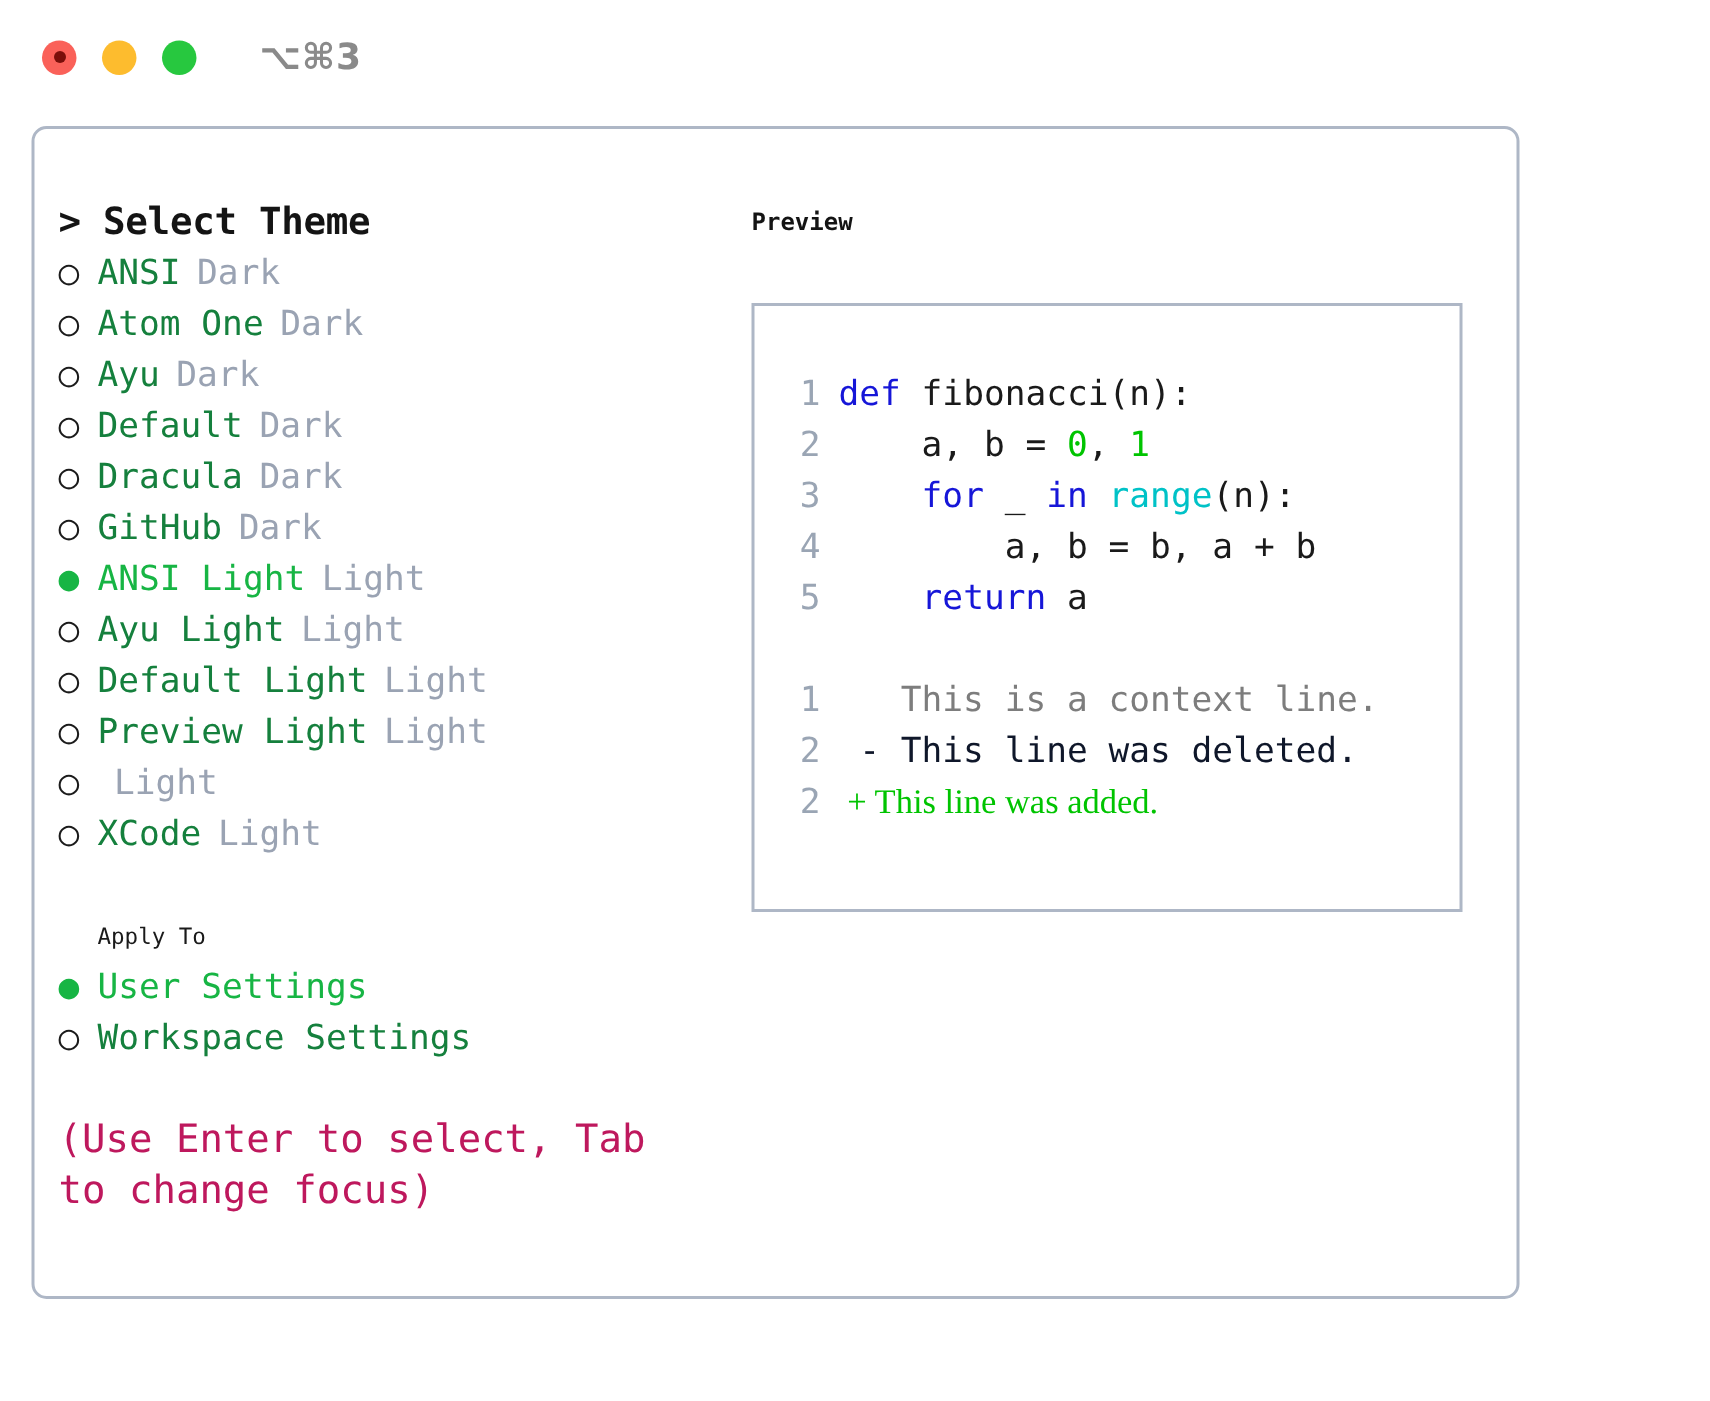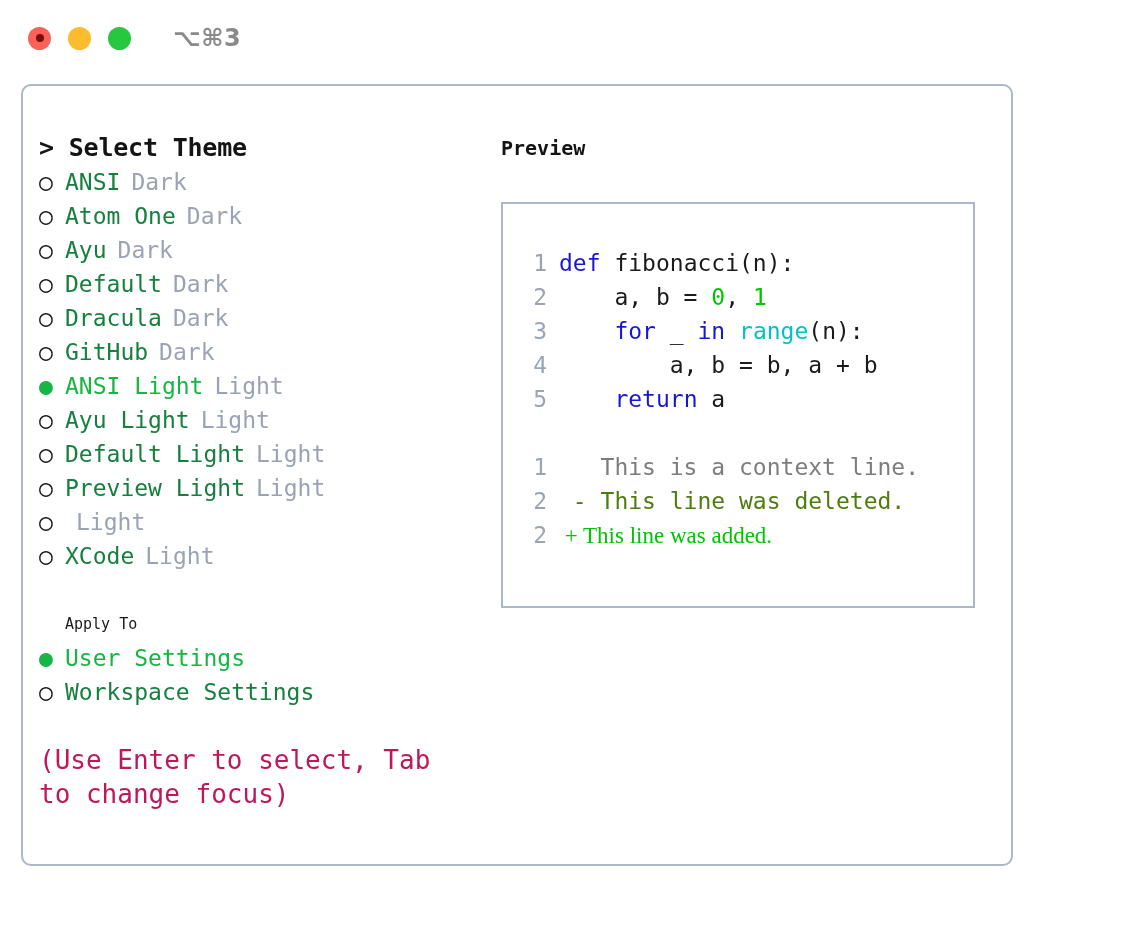--- a/index.html
+++ b/index.html
@@ -142,21 +142,21 @@
     margin-top: 34px;
     font-size: 26px;
     line-height: 34px;
     color: #be185d;
     width: 410px;
     white-space: normal;
   }
 
   
   #preview-heading {
-    font-size: 20px;
+    font-size: 16px;
     font-weight: bold;
     color: #141414;
     line-height: 34px;
     white-space: pre;
   }
   #preview-box {
     margin-top: 37px;
     width: 474px;
     height: 406px;
     border: 2px solid #aeb7c6;
@@ -179,21 +179,21 @@
     color: #9aa5b4;
     margin-right: 12px;
   }
   .blank-line { height: 34px; }
 
   .tok-kw   { color: #1616d8; }
   .tok-fn   { color: #00c2c7; }
   .tok-num  { color: #00c400; }
   .tok-txt  { color: #1a1a1a; text-align: right; }
   .tok-ctx  { color: #7d7d7d; }
-  .tok-del  { color: #4d7c0f; }
+  .tok-del  { color: #0f172a; }
   .tok-add  { color: #00c400; font-family: Liberation Serif, serif; }
 </style>
 </head>
 <body>
 
 <div id="app-window">
 
   <div id="titlebar">
     <div class="traffic-lights">
       <span class="dot red"></span>

